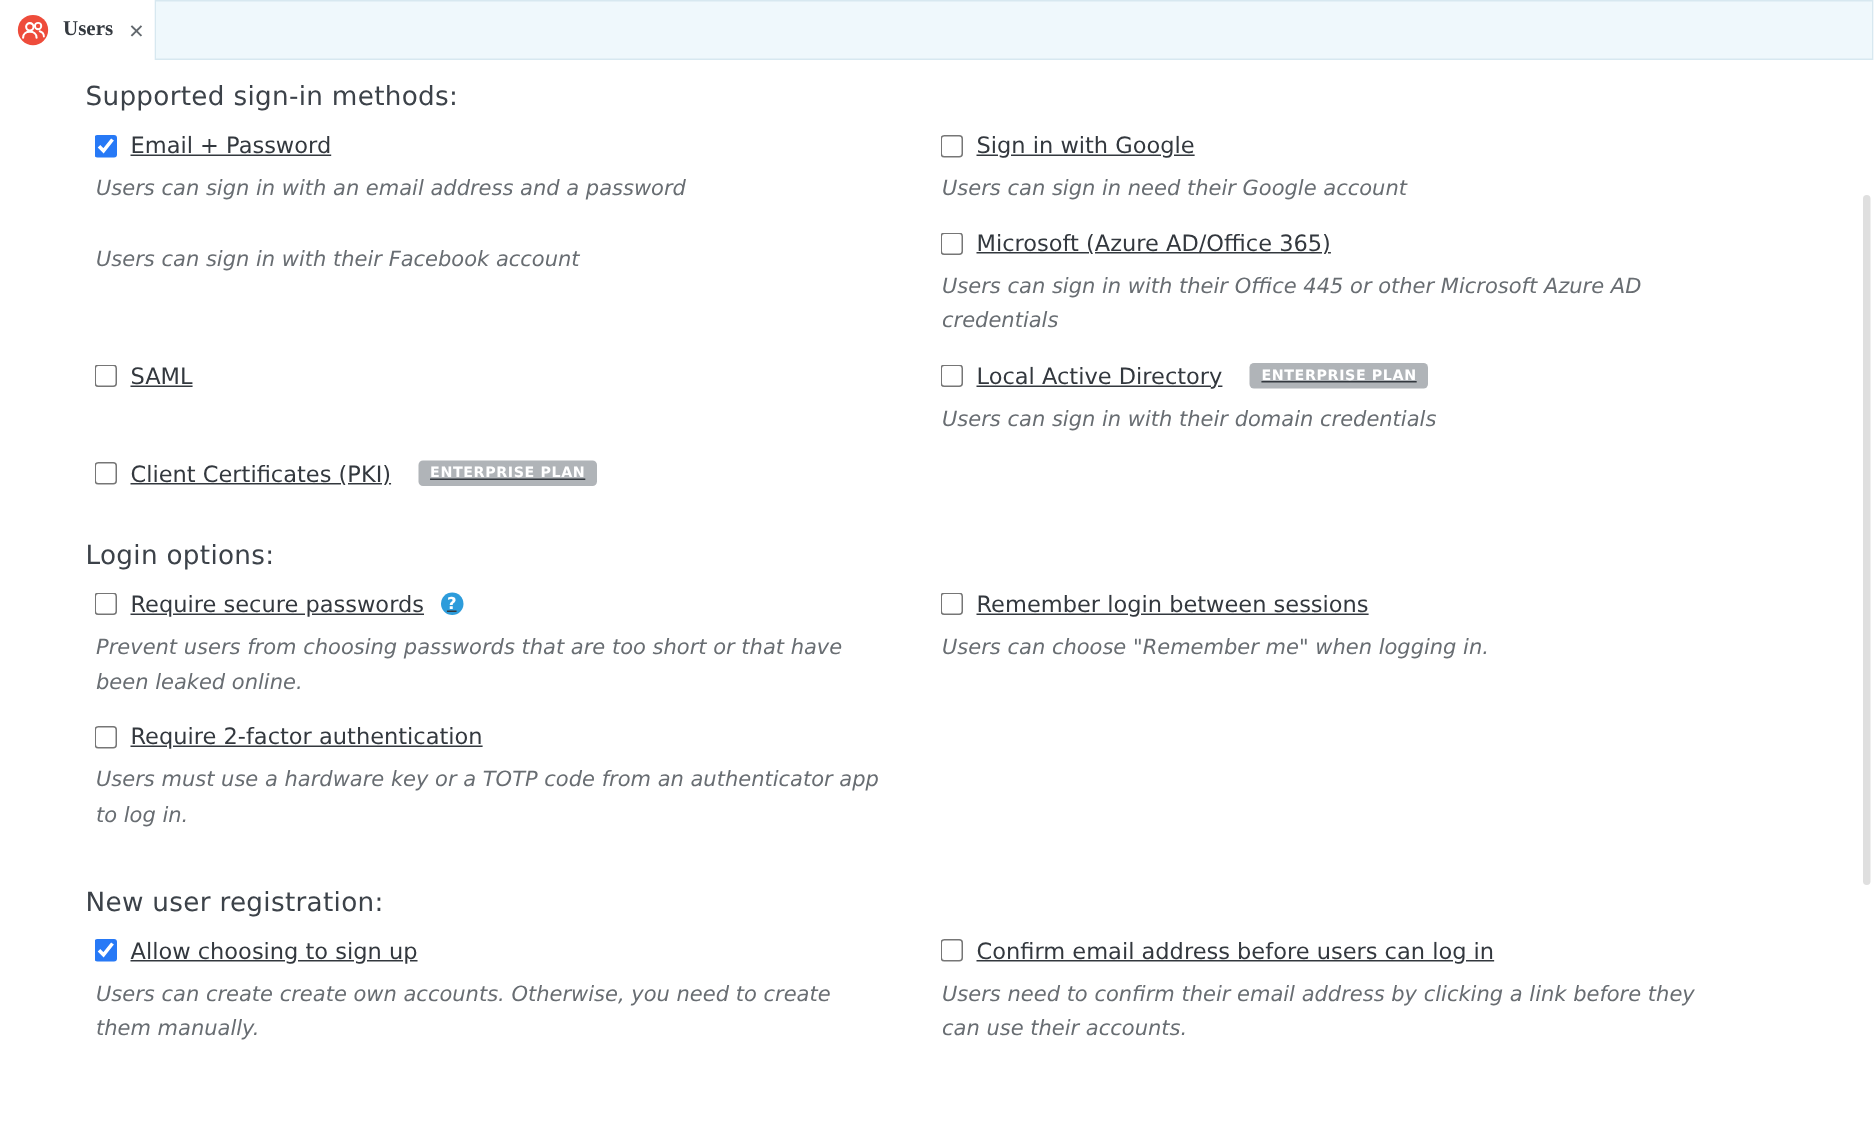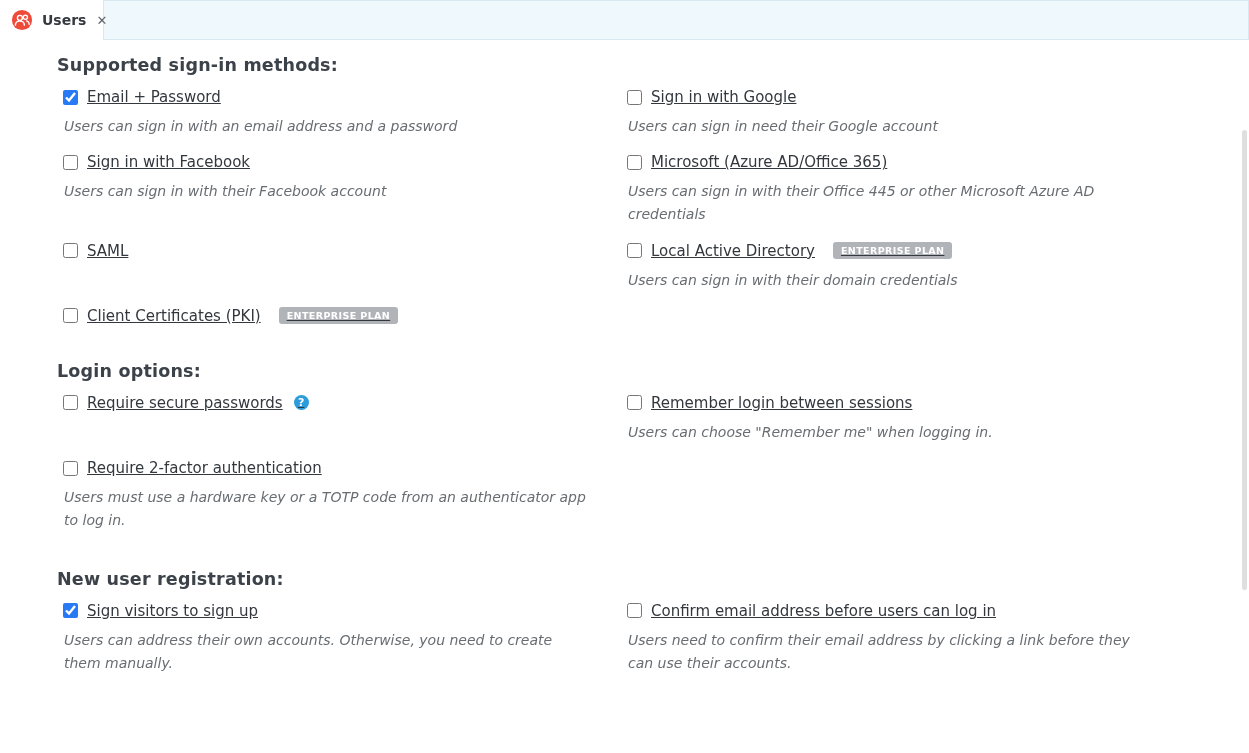--- a/index.html
+++ b/index.html
@@ -12,39 +12,39 @@
   }
   *{box-sizing:border-box;}
   html,body{margin:0;padding:0;}
   body{
     width:1249px;height:753px;overflow:hidden;position:relative;
     background:#fff;font-family:"DejaVu Sans","Liberation Sans",sans-serif;
     color:#33383e;
   }
 
   
-  .tabbar{position:relative;height:40px;background:#fff;}
+  .tabbar{position:relative;height:40px;background:#fff;font-family:Liberation Serif, serif;}
   .tabbar-rest{
     position:absolute;left:103px;right:0;top:0;height:40px;
     background:#eff8fc;border:1px solid #d7e8f0;
   }
   .tab-active{
     position:absolute;left:0;top:0;width:103px;height:40px;background:#fff;
     display:flex;align-items:center;padding-left:11px;cursor:pointer;
   }
   .tab-icon{width:22px;height:22px;flex:0 0 auto;display:block;}
   .tab-title{font-weight:bold;font-size:14px;color:#353a40;margin-left:9px;}
   .tab-close{
     margin-left:10px;font-size:13px;color:#63696e;line-height:1;cursor:pointer;
   }
 
   
   .content{padding:2px 57px 0 57px;}
   .section-heading{
-    font-size:17.5px;font-weight:bold;color:#3c4249;
+    font-size:17.5px;font-weight:normal;color:#3c4249;
     margin:21px 0 13px 0;letter-spacing:0.2px;
   }
   .content > section:first-child .section-heading{margin-top:13px;}
   .grid{display:grid;grid-template-columns:564px 1fr;margin-left:6px;}
   .item{margin-bottom:15px;padding-right:40px;}
   .label-row{display:flex;align-items:center;gap:9px;text-decoration:underline;}
   .cb{
     width:15px;height:15px;margin:0;flex:0 0 auto;
     accent-color:var(--accent-blue,#2779f6);cursor:pointer;
   }
@@ -104,24 +104,20 @@
         <div class="desc">Users can sign in with an email address and a password</div>
       </div>
       <div class="item">
         <label class="label-row">
           <input type="checkbox" class="cb" style="">
           <span class="lbl">Sign in with Google</span>
         </label>
         <div class="desc">Users can sign in need their Google account</div>
       </div>
       <div class="item">
-        <label class="label-row">
-          <input type="checkbox" class="cb" style="">
-          <span class="lbl">Sign in with Facebook</span>
-        </label>
         <div class="desc">Users can sign in with their Facebook account</div>
       </div>
       <div class="item">
         <label class="label-row">
           <input type="checkbox" class="cb" style="">
           <span class="lbl">Microsoft (Azure AD/Office 365)</span>
         </label>
         <div class="desc wide">Users can sign in with their Office 445 or other Microsoft Azure AD credentials</div>
       </div>
       <div class="item">
@@ -150,20 +146,21 @@
 
   <section>
     <h2 class="section-heading">Login options:</h2>
     <div class="grid">
       <div class="item">
         <label class="label-row">
           <input type="checkbox" class="cb" style="">
           <span class="lbl">Require secure passwords</span>
           <span class="help-icon">?</span>
         </label>
+        <div class="desc">Prevent users from choosing passwords that are too short or that have been leaked online.</div>
       </div>
       <div class="item">
         <label class="label-row">
           <input type="checkbox" class="cb" style="">
           <span class="lbl">Remember login between sessions</span>
         </label>
         <div class="desc">Users can choose "Remember me" when logging in.</div>
       </div>
       <div class="item">
         <label class="label-row">
@@ -174,23 +171,23 @@
       </div>
     </div>
   </section>
 
   <section>
     <h2 class="section-heading">New user registration:</h2>
     <div class="grid">
       <div class="item">
         <label class="label-row">
           <input type="checkbox" class="cb" checked="" style="">
-          <span class="lbl">Sign visitors to sign up</span>
-        </label>
-        <div class="desc">Users can address their own accounts. Otherwise, you need to create them manually.</div>
+          <span class="lbl">Allow choosing to sign up</span>
+        </label>
+        <div class="desc">Users can create create own accounts. Otherwise, you need to create them manually.</div>
       </div>
       <div class="item">
         <label class="label-row">
           <input type="checkbox" class="cb" style="">
           <span class="lbl">Confirm email address before users can log in</span>
         </label>
         <div class="desc">Users need to confirm their email address by clicking a link before they can use their accounts.</div>
       </div>
 
     </div>

